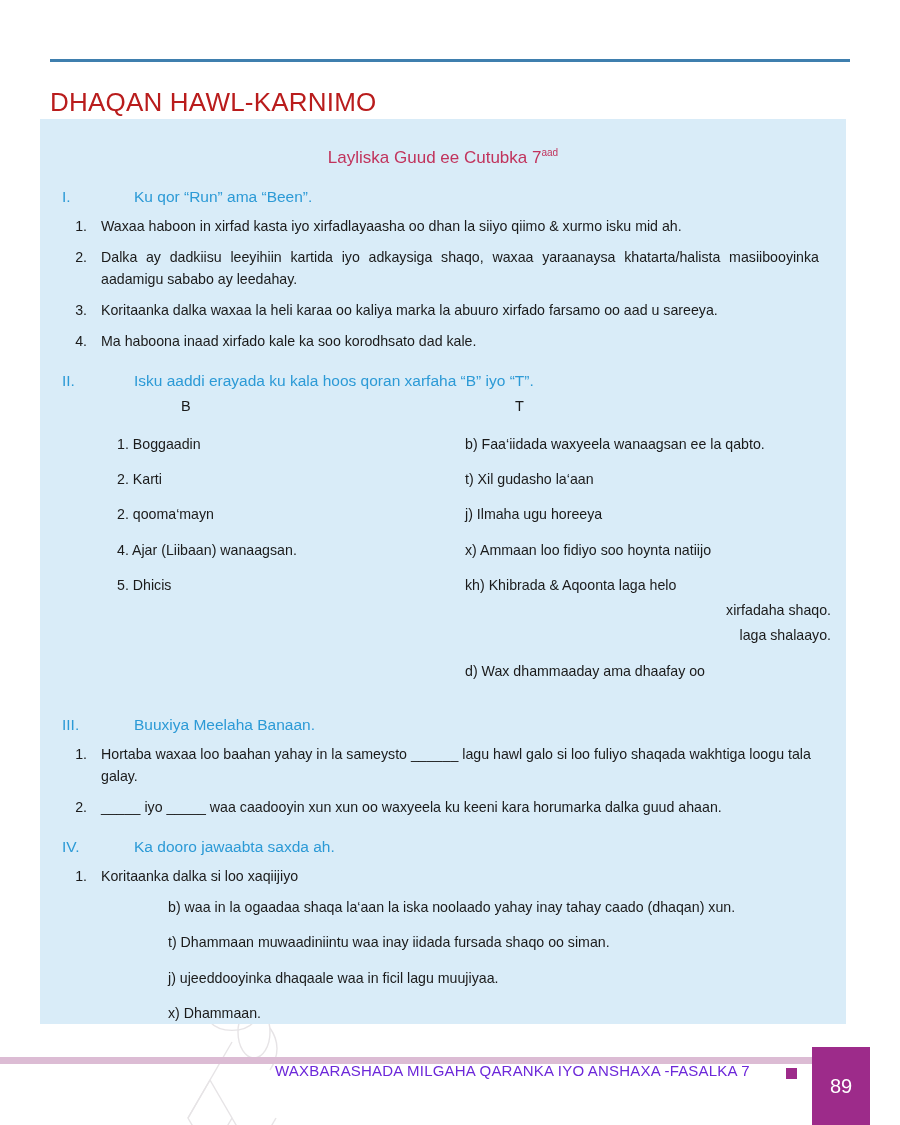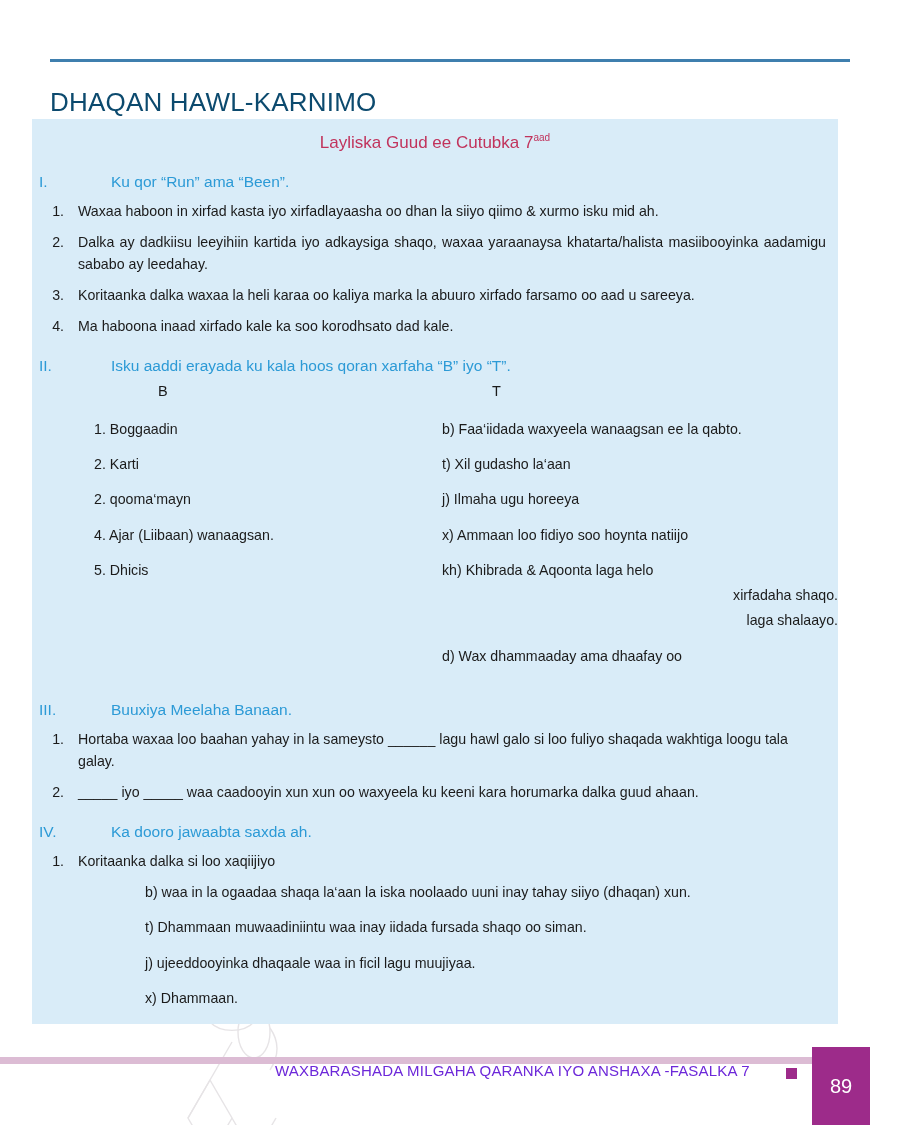--- a/index.html
+++ b/index.html
@@ -44,35 +44,35 @@
     background: #3f7fae;
   }
 
   
   .chapter-title {
     position: absolute;
     left: 50px;
     top: 70px;
     font-size: 26px;
     letter-spacing: 0.2px;
-    color: #0c4a6e;
+    color: #b91c1c;
     font-weight: normal;
     white-space: nowrap;
   }
 
   
   .panel {
     position: absolute;
-    left: 32px;
+    left: 40px;
     top: 119px;
     width: 806px;
     height: 905px;
     background: #d9ecf8;
     box-sizing: border-box;
-    padding: 0;
+    padding: 15px;
     z-index: 1;
   }
 
   .panel-title {
     text-align: center;
     color: #c1335c;
     font-size: 17px;
     margin-top: 13px;
     margin-bottom: 0;
   }
@@ -327,21 +327,21 @@
       <span class="roman">IV.</span>
       <span class="head-text">Ka dooro jawaabta saxda ah.</span>
     </div>
     <div class="num-list">
       <div class="num-item">
         <span class="num">1.</span>
         <span class="txt nojustify">Koritaanka dalka si loo xaqiijiyo</span>
       </div>
     </div>
     <div class="choice-list">
-      <div class="choice-item">b) waa in la ogaadaa shaqa la‘aan la iska noolaado uuni inay tahay siiyo (dhaqan) xun.</div>
+      <div class="choice-item">b) waa in la ogaadaa shaqa la‘aan la iska noolaado yahay inay tahay caado (dhaqan) xun.</div>
       <div class="choice-item">t) Dhammaan muwaadiniintu waa inay iidada fursada shaqo oo siman.</div>
       <div class="choice-item">j) ujeeddooyinka dhaqaale waa in ficil lagu muujiyaa.</div>
       <div class="choice-item">x) Dhammaan.</div>
     </div>
 
   </div>
 
   <div class="footer-rule"></div>
   <div class="footer-text">WAXBARASHADA MILGAHA QARANKA IYO ANSHAXA -FASALKA  7</div>
   <div class="footer-square"></div>

